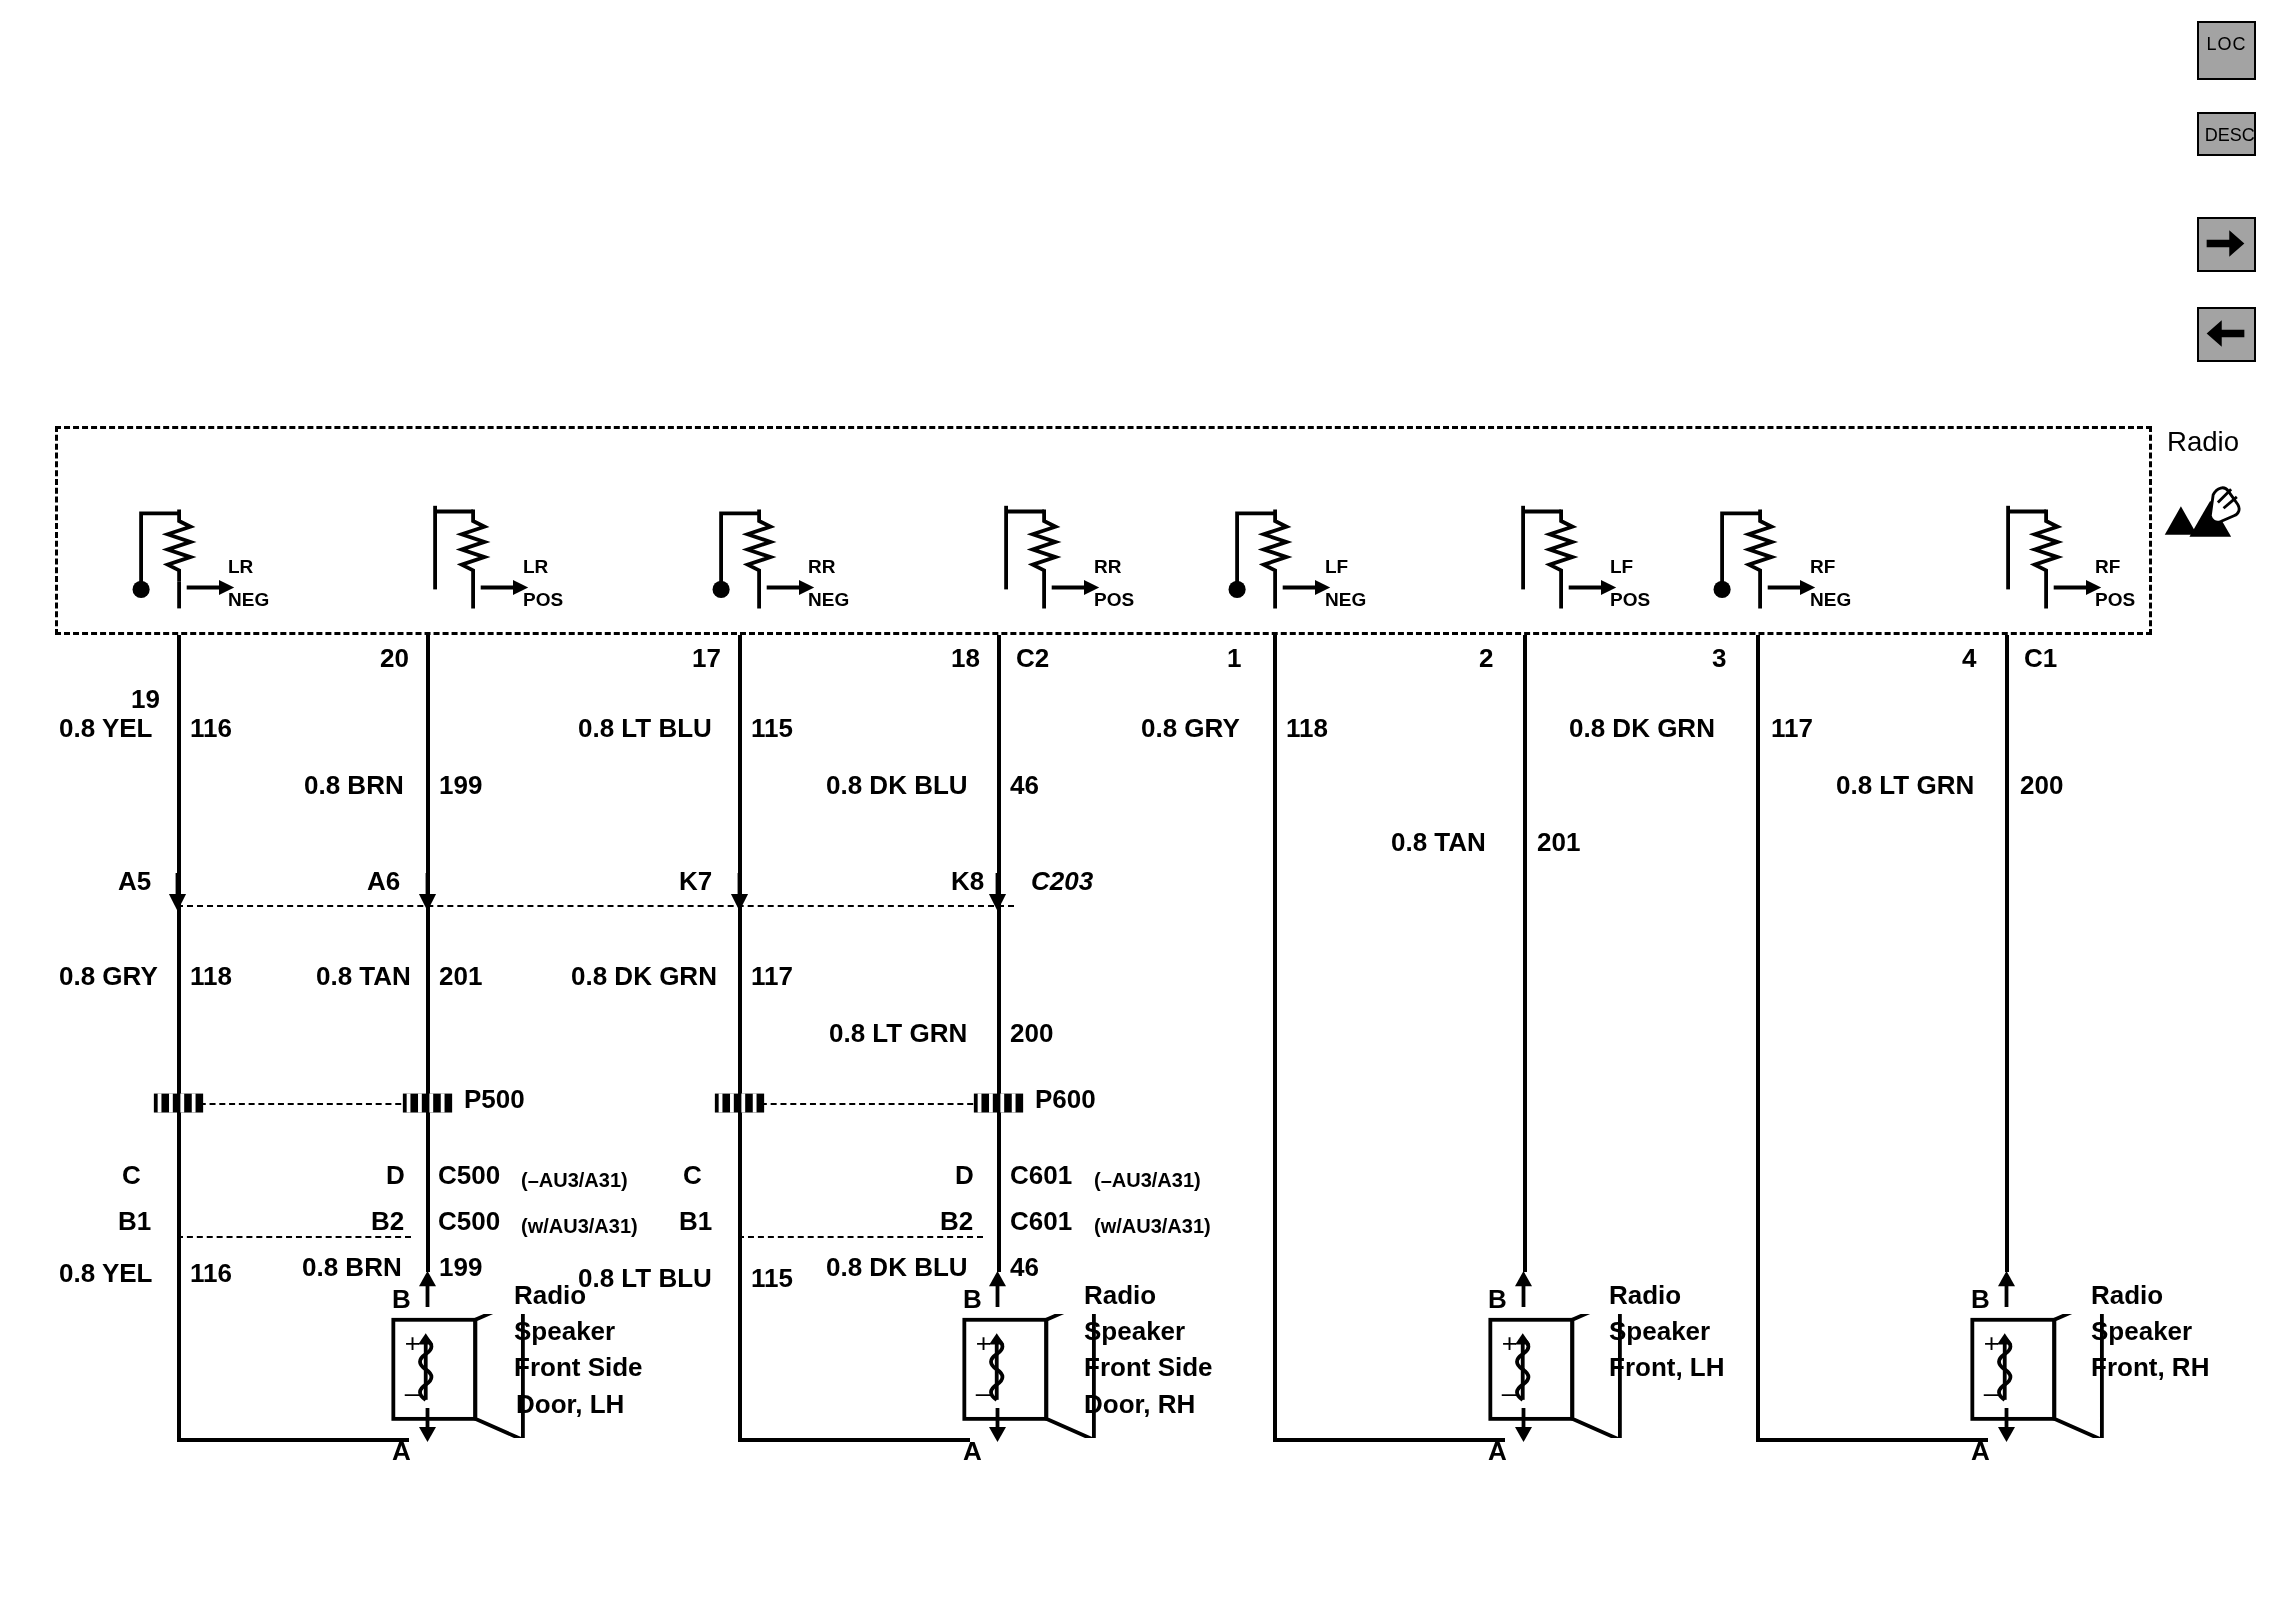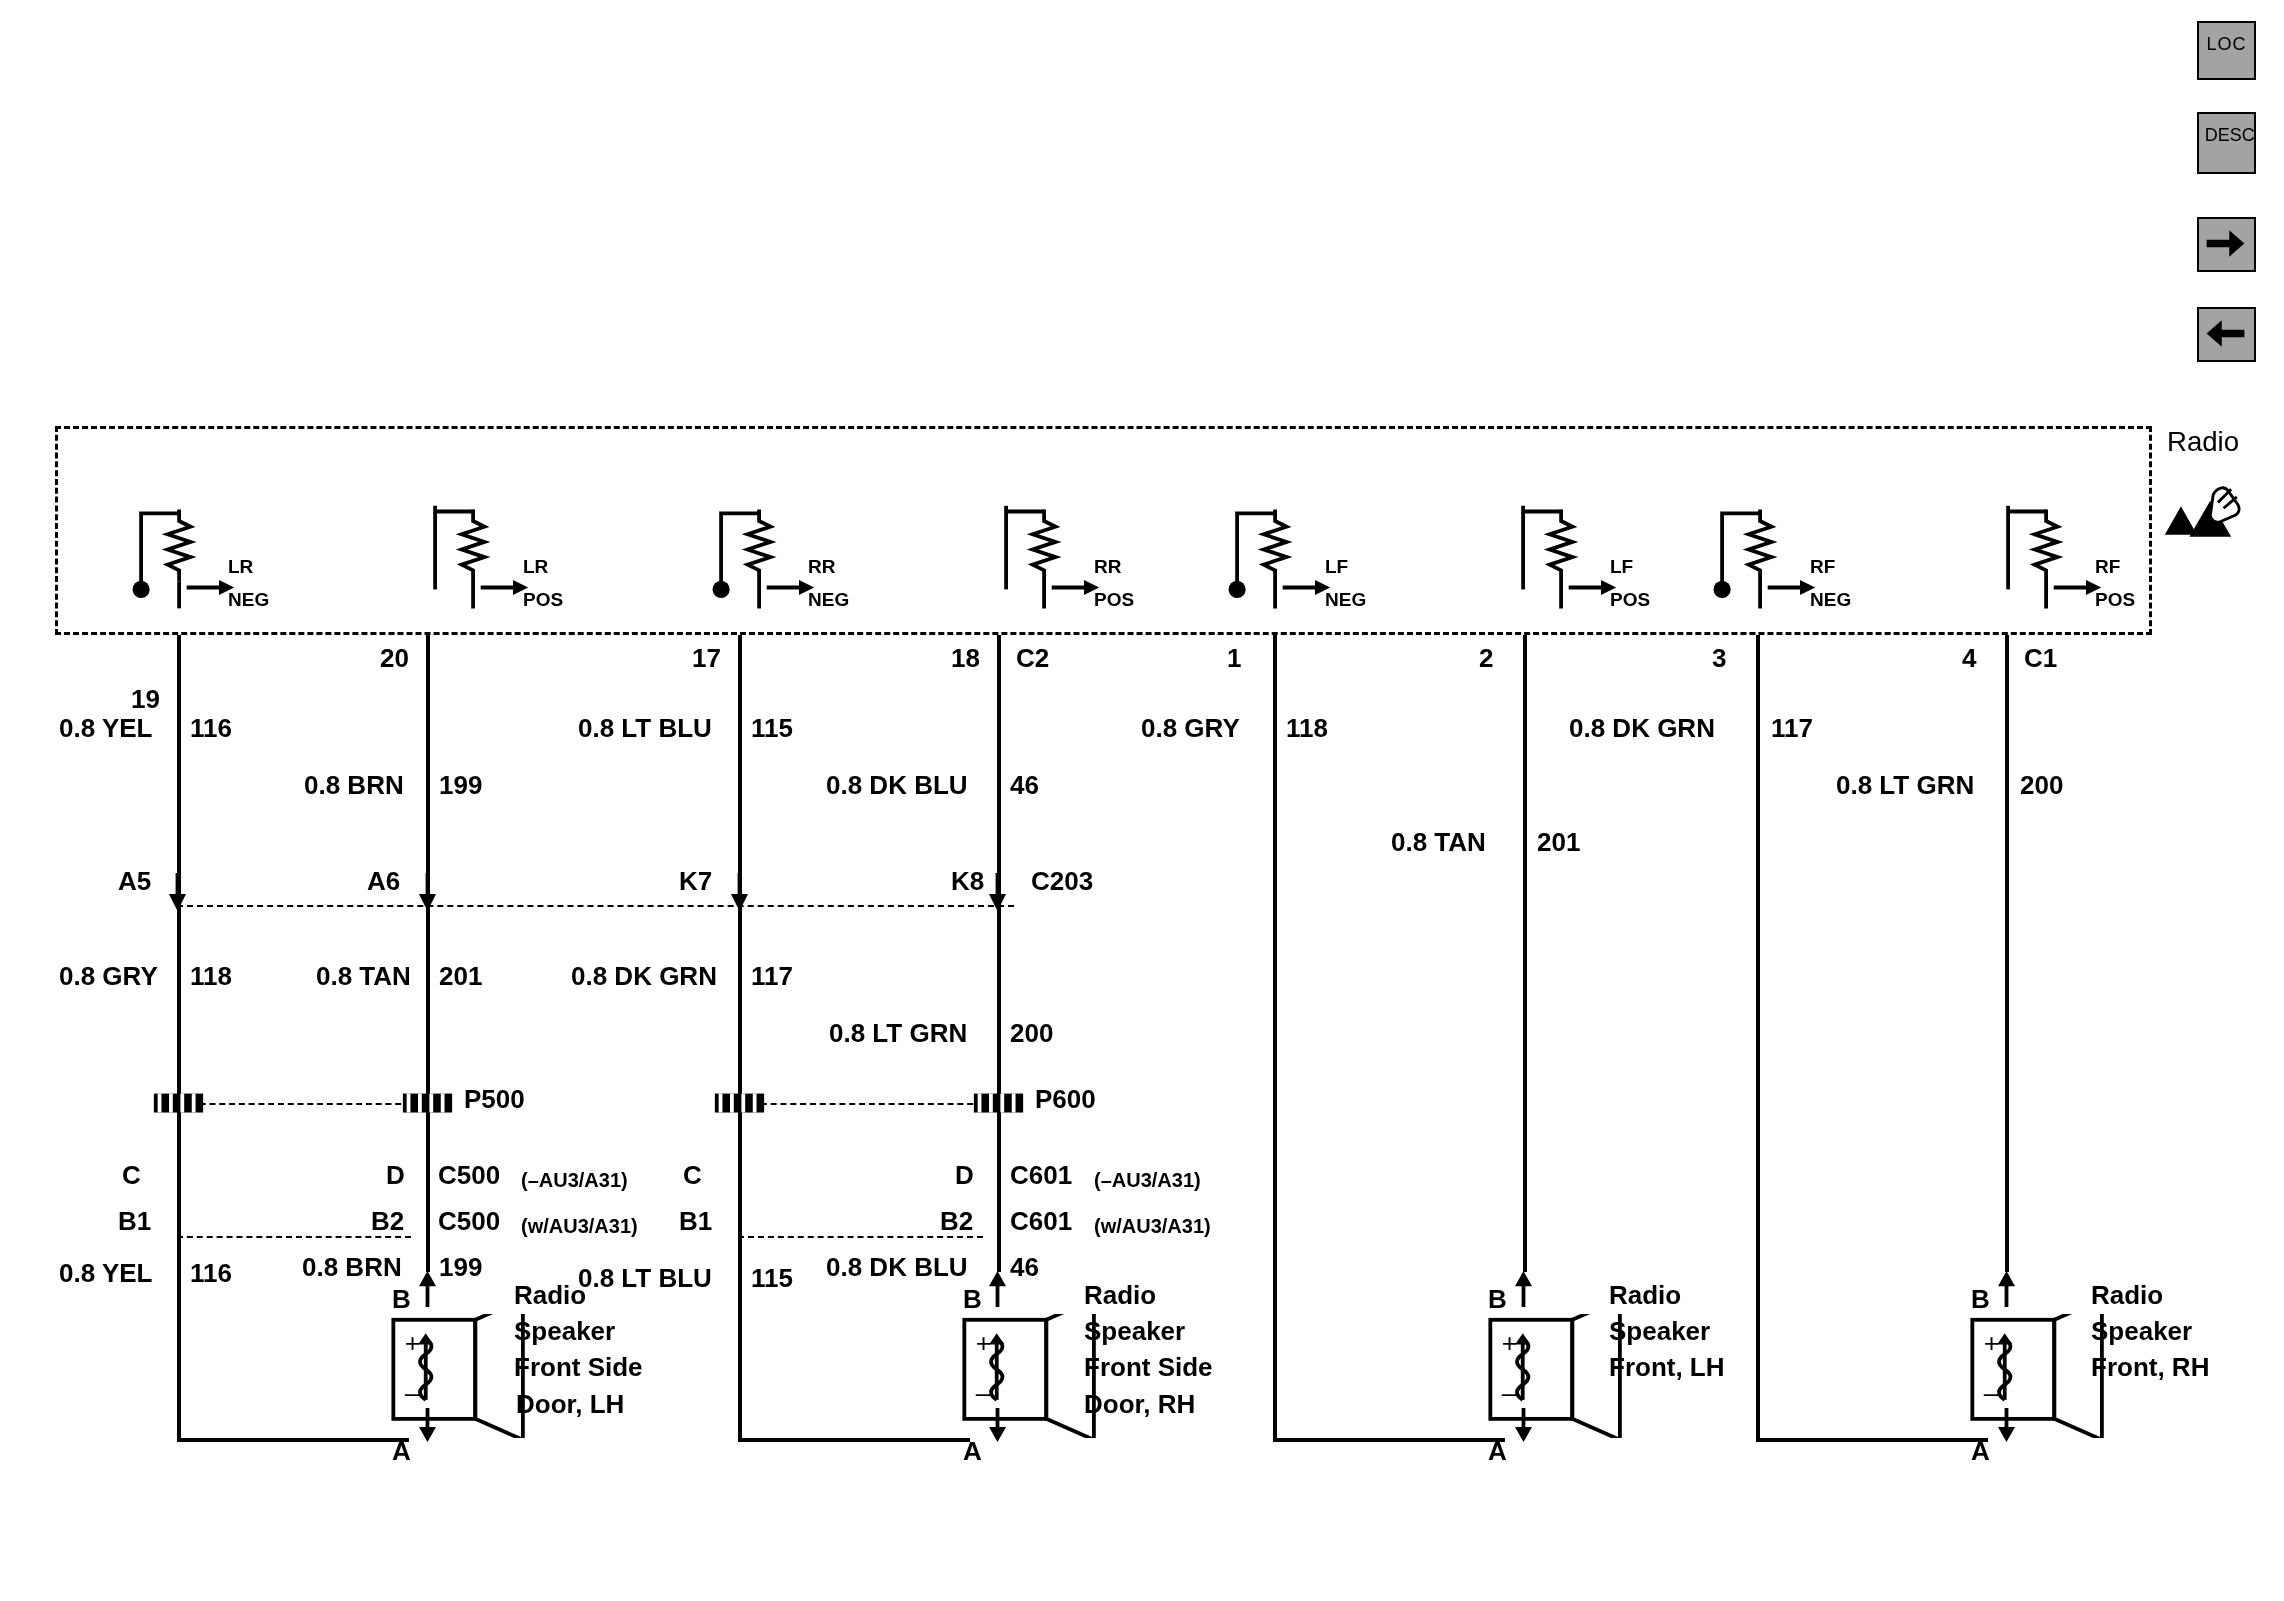--- a/index.html
+++ b/index.html
@@ -87,21 +87,21 @@
   }
 </style>
 </head>
 <body>
 
 <div id="sheet">
 
   <div class="navbtn" style="left:2197px; top:21px; width:59px; height:59px;">
     <span class="lbl" style="left:7.6px; top:11.4px; letter-spacing:1px;">LOC</span>
   </div>
-  <div class="navbtn" style="left:2197px; top:112px; width:59px; height:62px;">
+  <div class="navbtn" style="left:2197px; top:112px; width:59px; height:44px;">
     <span class="lbl" style="left:5.7px; top:11.4px; letter-spacing:0px;">DESC</span>
   </div>
   <div class="navbtn" style="left:2197px; top:217px; width:59px; height:55px;">
     <svg width="53" height="49" viewBox="0 0 56 52">
       <path d="M8 22 H32 V12 L48 26 L32 40 V30 H8 Z" fill="#000"></path>
     </svg>
   </div>
   <div class="navbtn" style="left:2197px; top:307px; width:59px; height:55px;">
     <svg width="53" height="49" viewBox="0 0 56 52">
       <path d="M48 22 H24 V12 L8 26 L24 40 V30 H48 Z" fill="#000"></path>
@@ -304,21 +304,21 @@
     <svg width="25" height="40" viewBox="0 0 26 42">
         <path d="M13 0 V24" stroke="#000" stroke-width="4"></path>
         <path d="M4 22 L13 40 L22 22 Z" fill="#000"></path>
       </svg>
   </div>
 
   <span class="txt bold" style="left:118px; top:868px;text-align:right;">A5</span>
   <span class="txt bold" style="left:367px; top:868px;">A6</span>
   <span class="txt bold" style="left:679px; top:868px;">K7</span>
   <span class="txt bold" style="left:951px; top:868px;">K8</span>
-  <span class="txt bold" style="left:1031px; top:868px;">C203</span>
+  <span class="txt bold" style="left:1031px; top:868px;font-style:italic;">C203</span>
 
   <span class="txt bold" style="left:59px; top:963px;">0.8 GRY</span>
   <span class="txt bold" style="left:190px; top:963px;">118</span>
 
   <span class="txt bold" style="left:316px; top:963px;">0.8 TAN</span>
   <span class="txt bold" style="left:439px; top:963px;">201</span>
 
   <span class="txt bold" style="left:571px; top:963px;">0.8 DK GRN</span>
   <span class="txt bold" style="left:751px; top:963px;">117</span>
 

